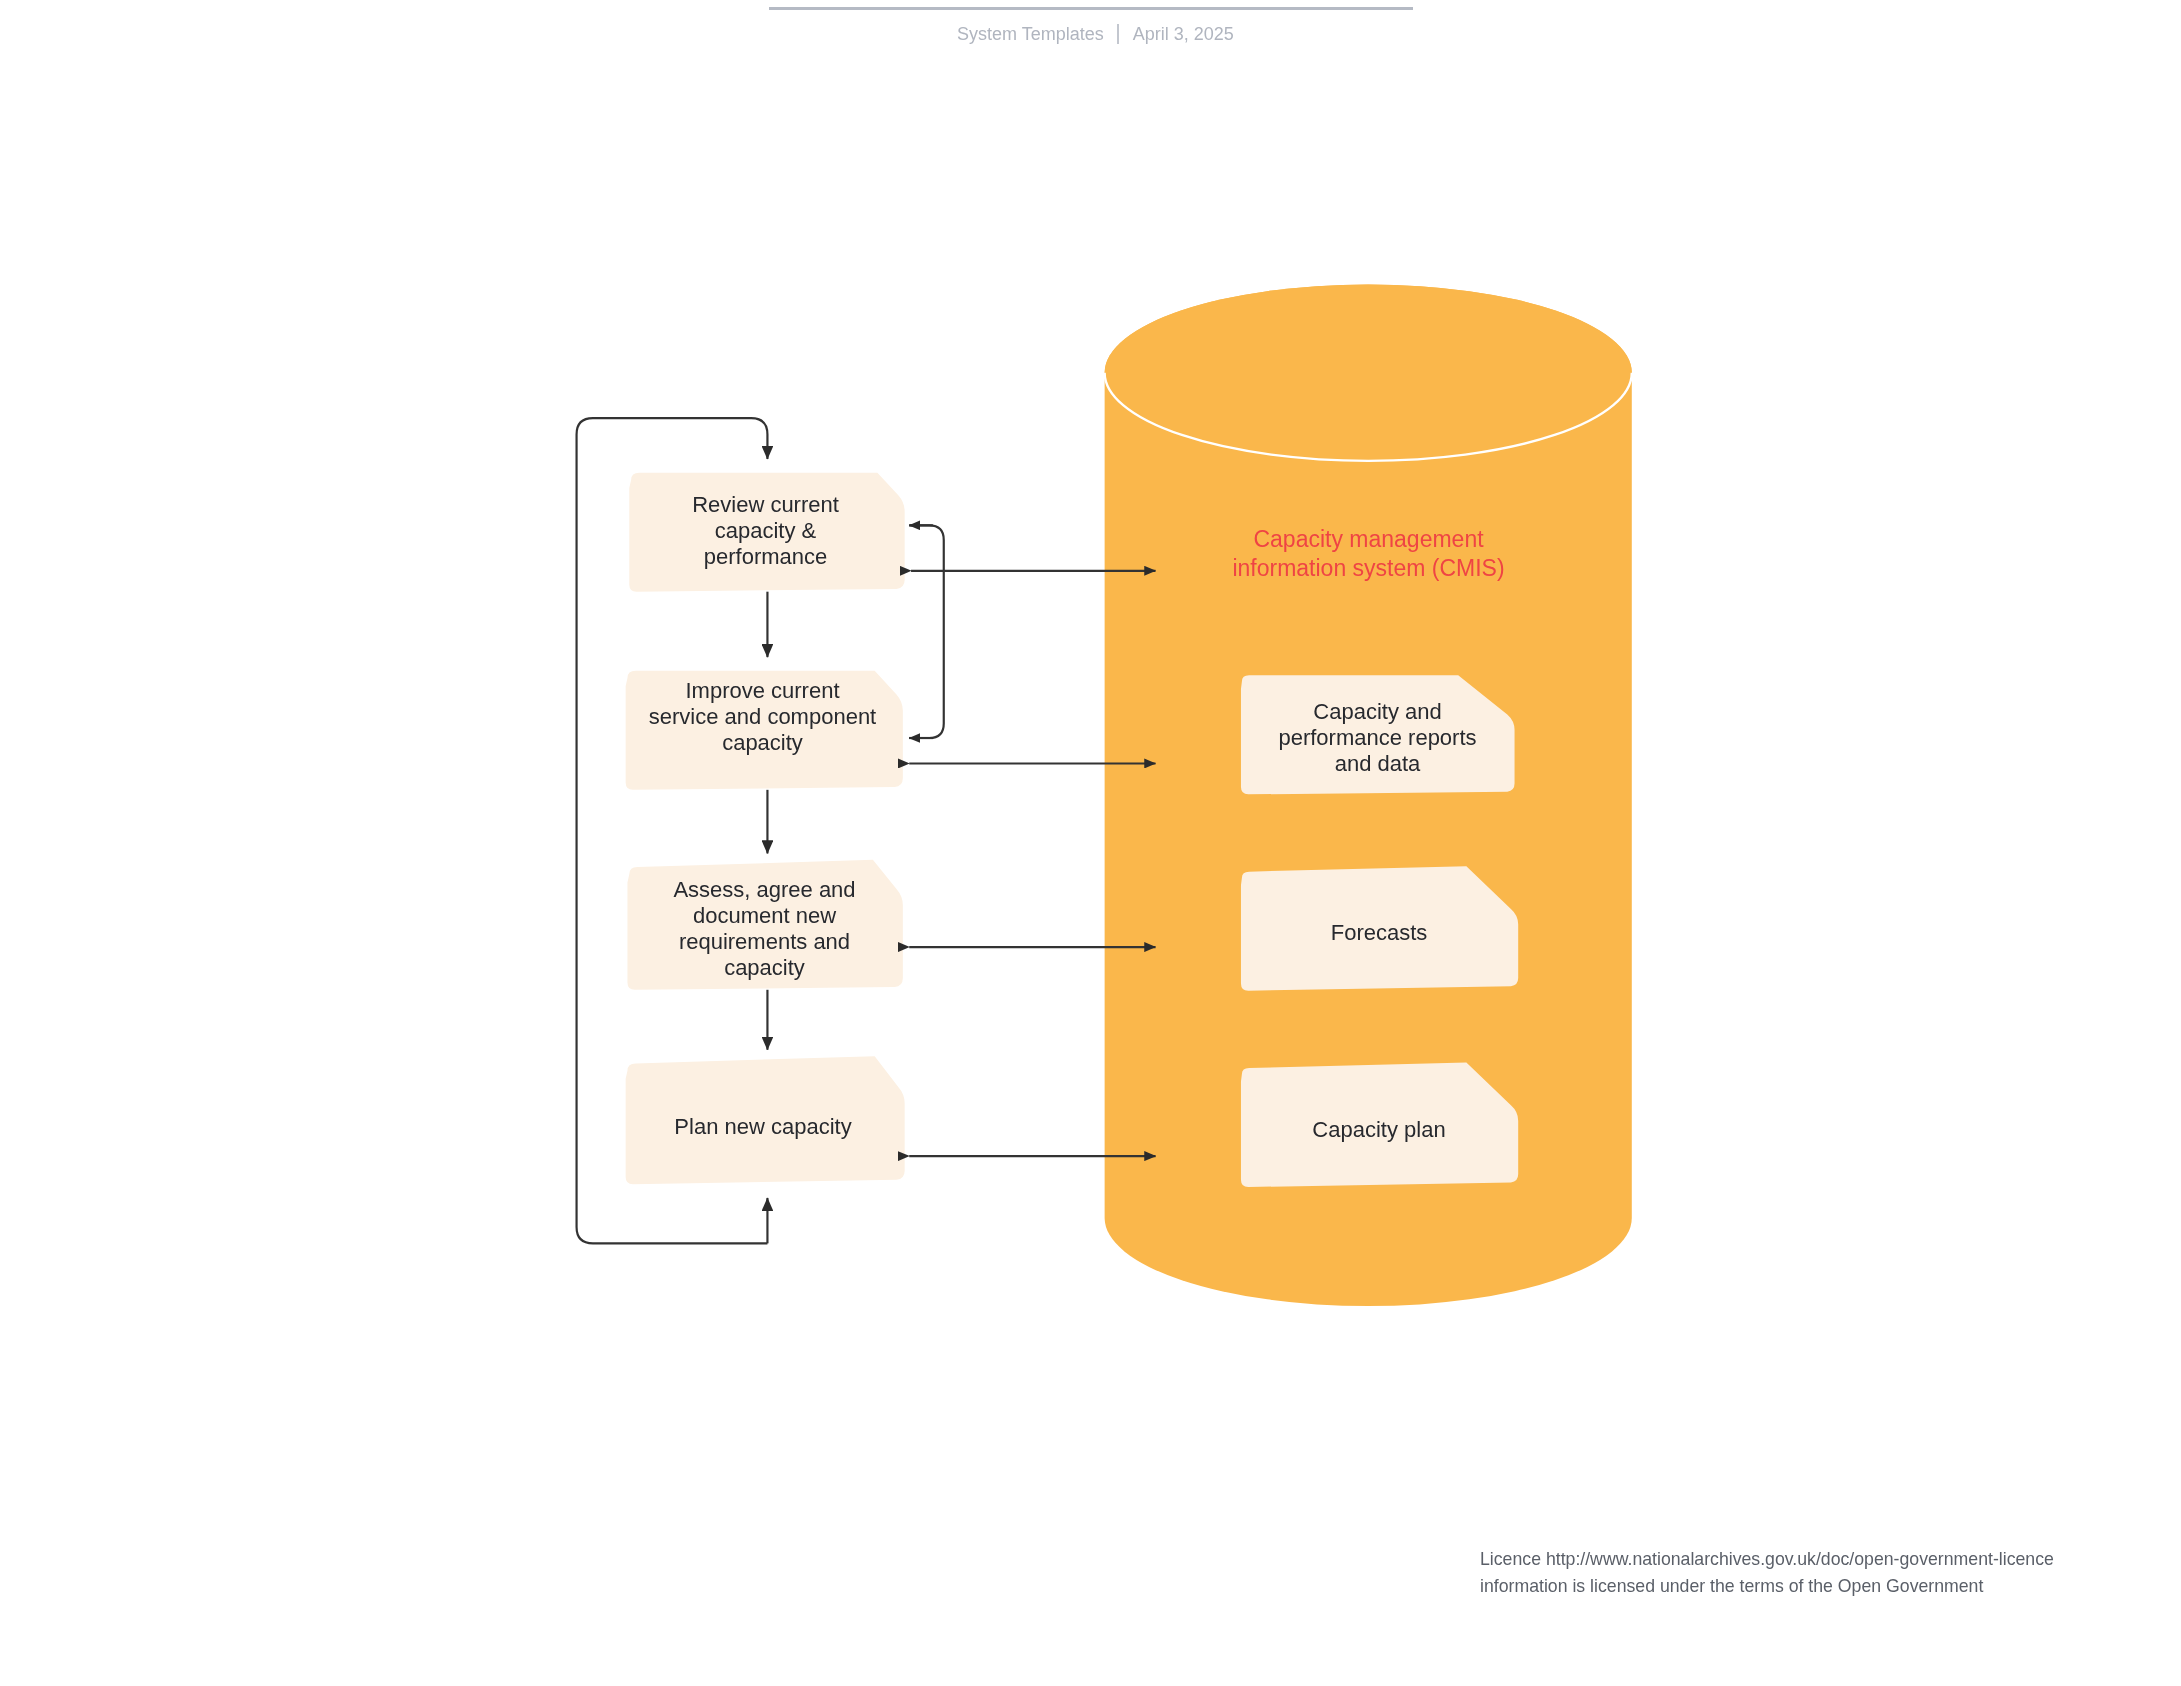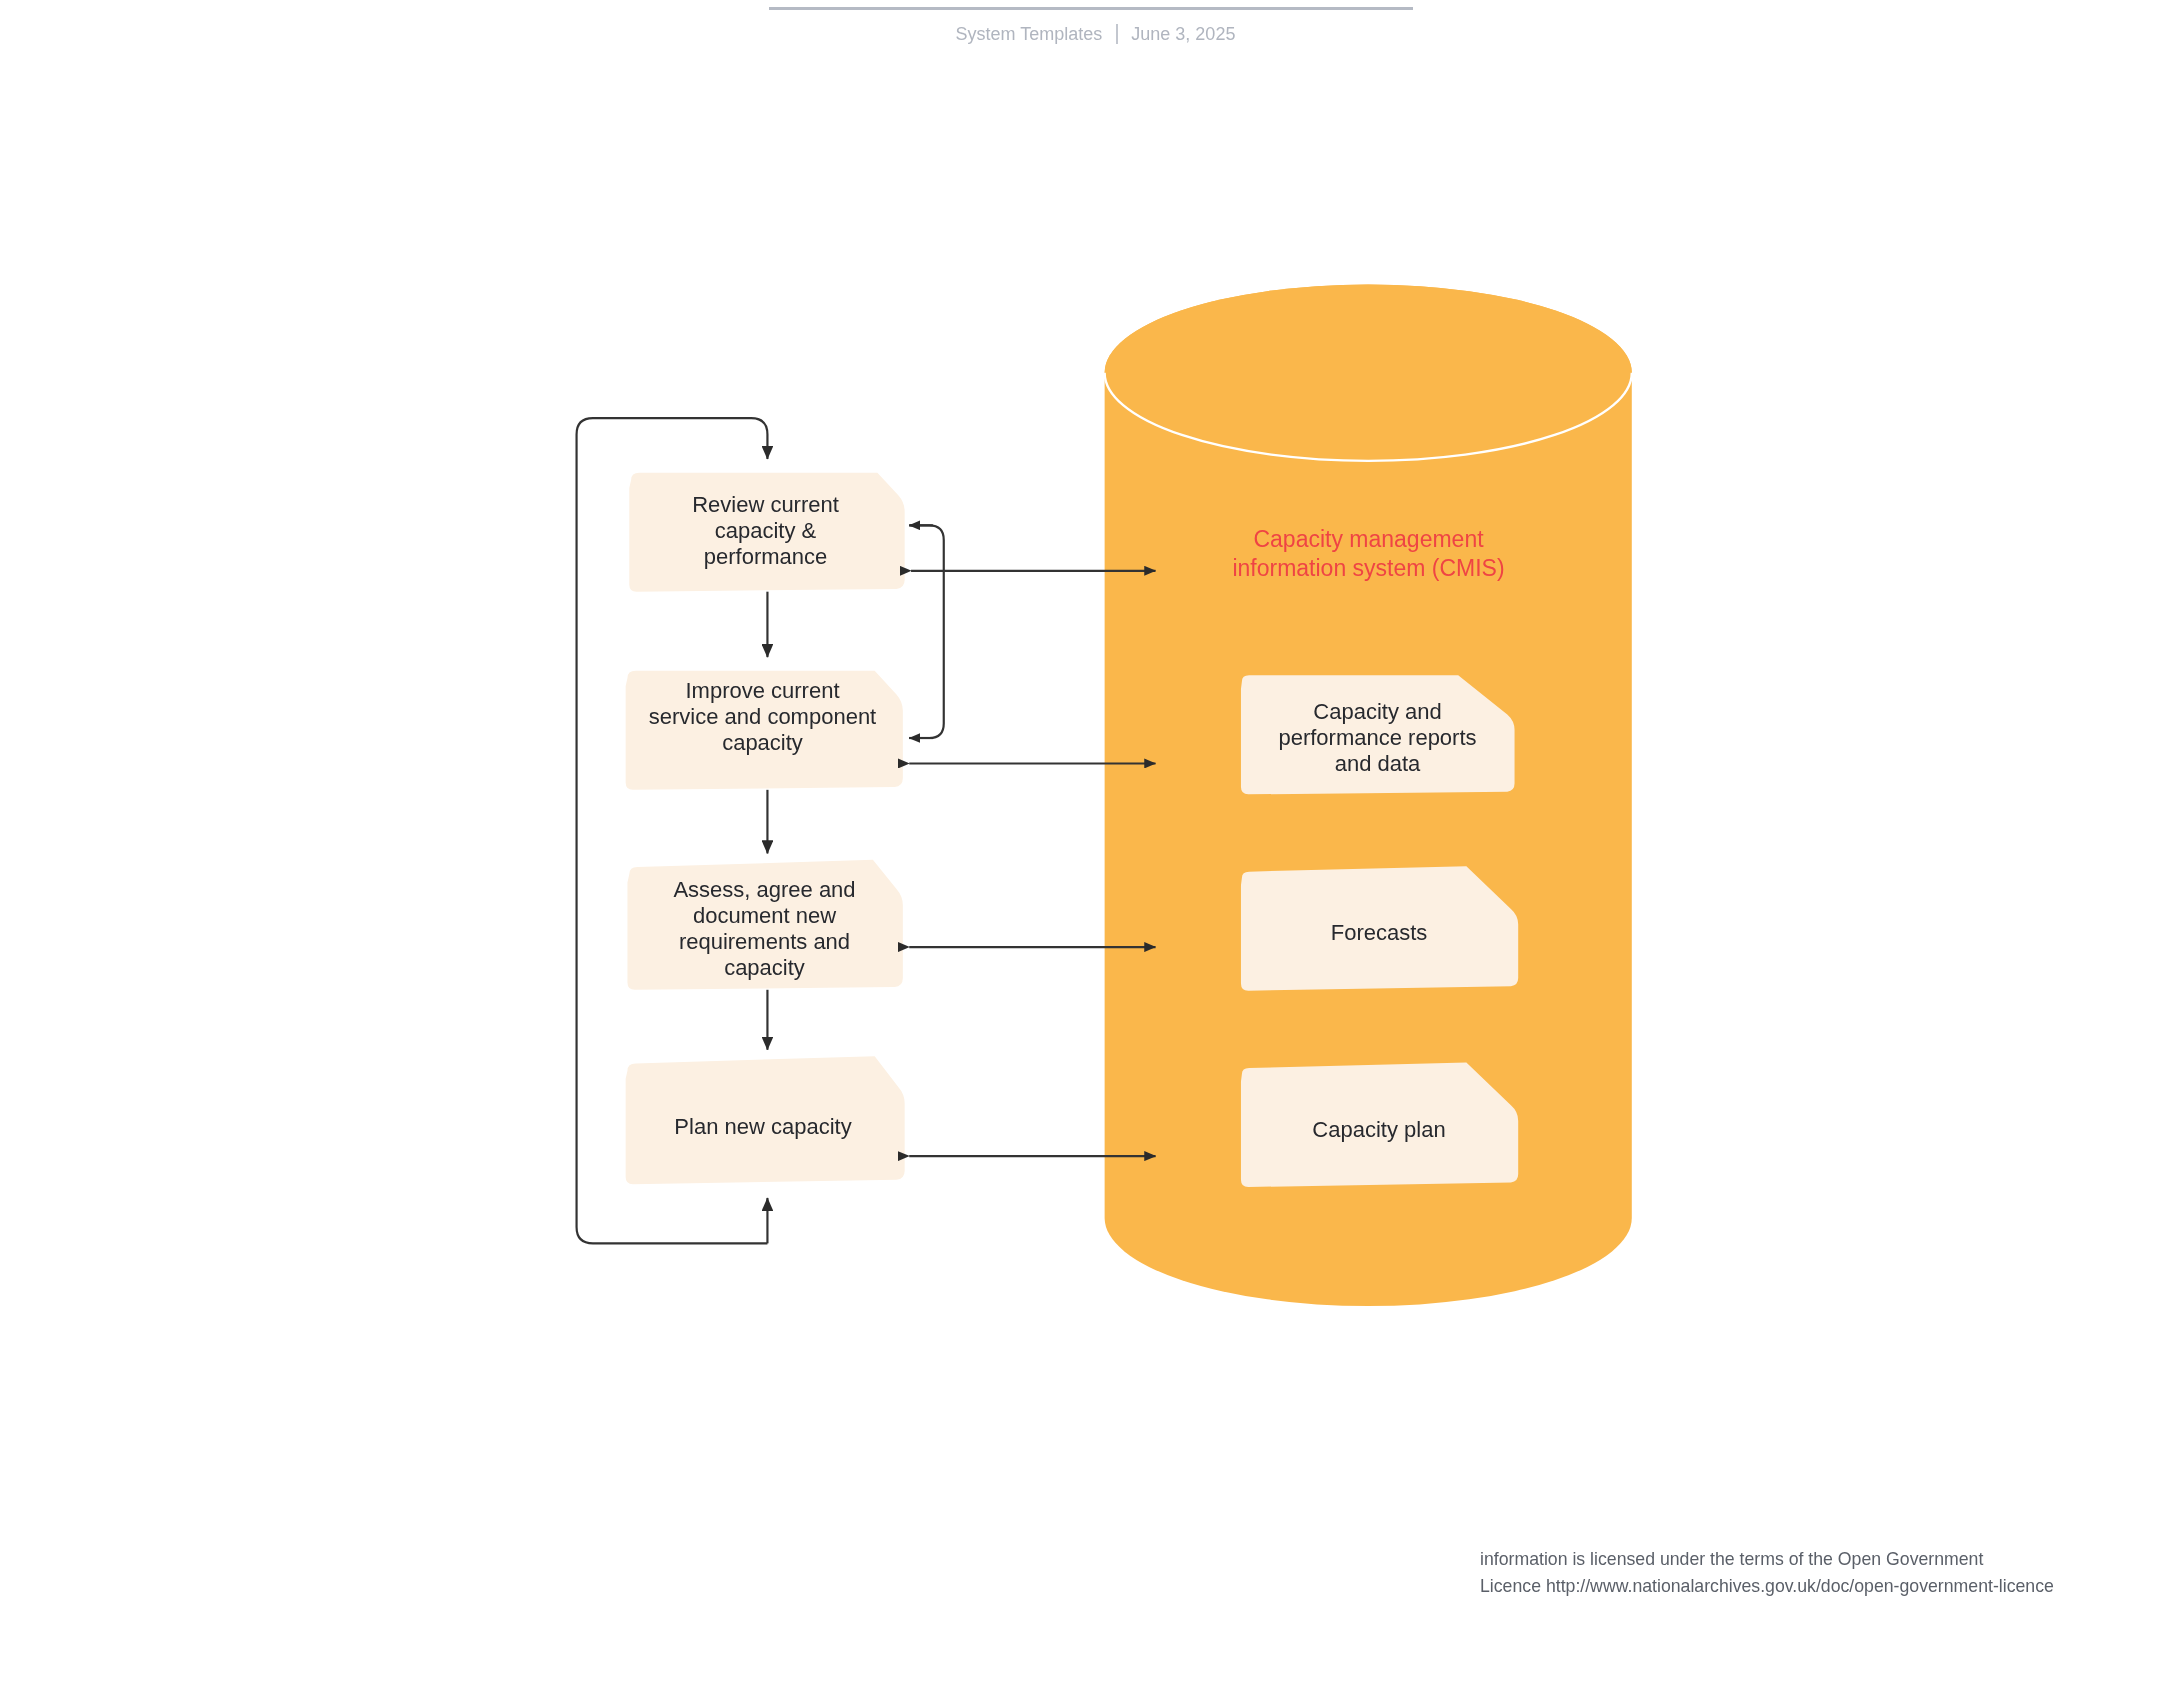--- a/index.html
+++ b/index.html
@@ -49,21 +49,21 @@
 </head>
 <body>
 
 <div id="canvas">
 
   <div class="hdr">
     <div class="hdr-rule"></div>
     <div class="hdr-sub">
       <span>System Templates</span>
       <span class="hdr-sep"></span>
-      <span>June 3, 2025</span>
+      <span>April 3, 2025</span>
     </div>
   </div>
 
   <svg class="layer" viewBox="0 0 2400 1855">
     <defs>
       <marker id="ah" markerWidth="13" markerHeight="11" refX="12.4" refY="5.5" orient="auto" markerUnits="userSpaceOnUse">
         <path d="M0,0 L13,5.5 L0,11 z" fill="#2b2b2b"></path>
       </marker>
       <marker id="ahs" markerWidth="15" markerHeight="13" refX="14.4" refY="6.5" orient="auto" markerUnits="userSpaceOnUse">
         <path d="M0,0 L15,6.5 L0,13 z" fill="#2b2b2b"></path>
@@ -158,18 +158,18 @@
 
   <div class="lbl" style="left:1241px;top:684px;width:273px;height:107px;white-space:pre-line;">Capacity and
 performance reports
 and data</div>
 
   <div class="lbl" style="left:1241px;top:878px;width:276px;height:109px;white-space:pre-line;">Forecasts</div>
 
   <div class="lbl" style="left:1241px;top:1075px;width:276px;height:109px;white-space:pre-line;text-align:right;">Capacity plan</div>
 
   <div class="footer">
+    <div>Licence http://www.nationalarchives.gov.uk/doc/open-government-licence</div>
     <div>information is licensed under the terms of the Open Government</div>
-    <div>Licence http://www.nationalarchives.gov.uk/doc/open-government-licence</div>
   </div>
 
 </div>
 
 
 </body></html>

